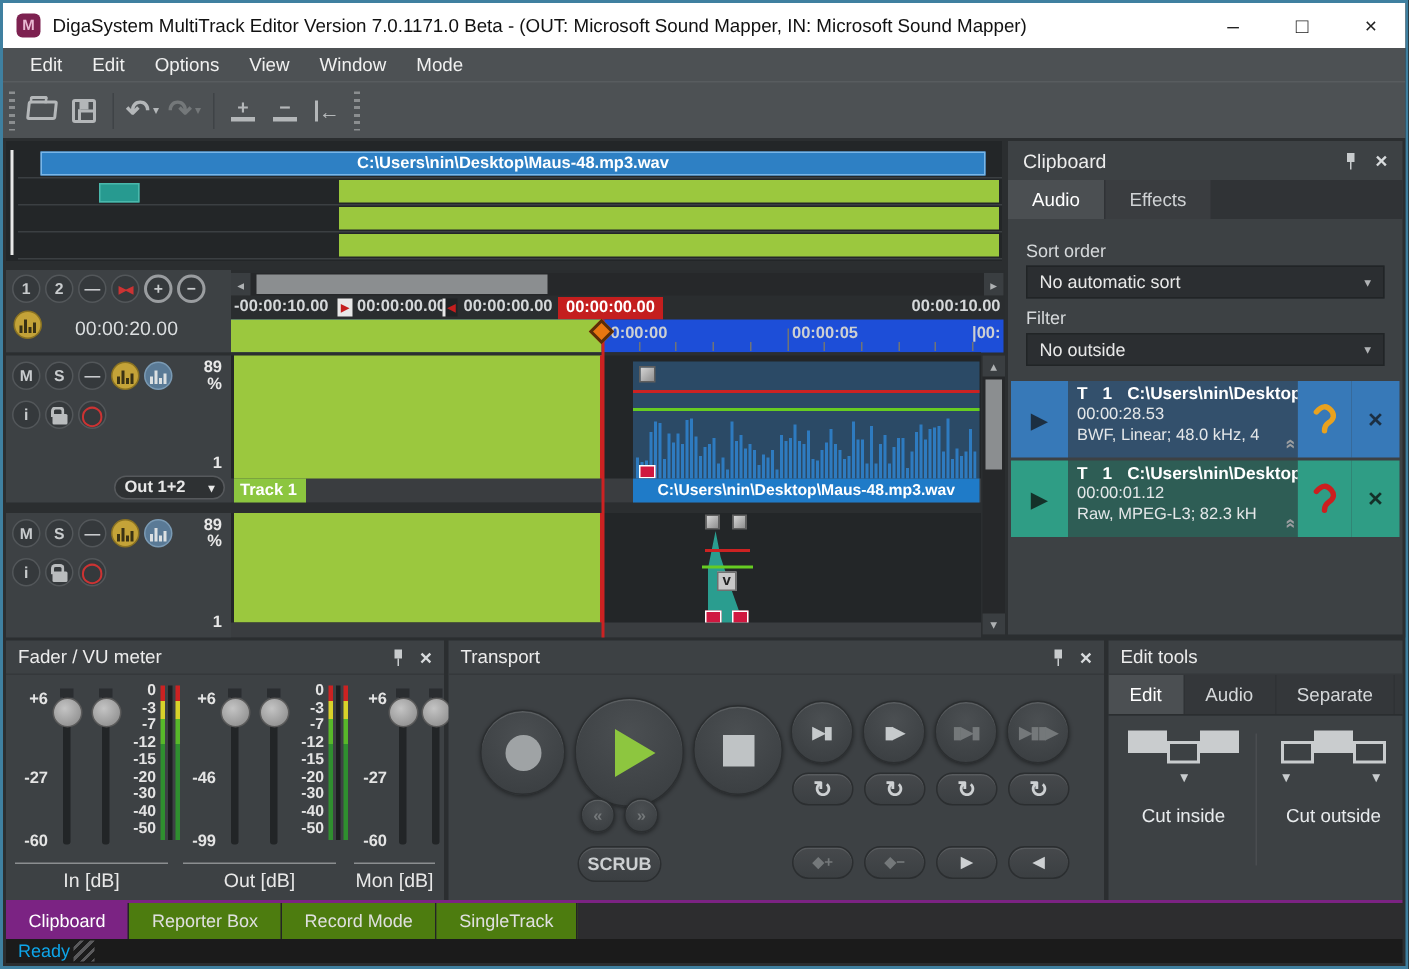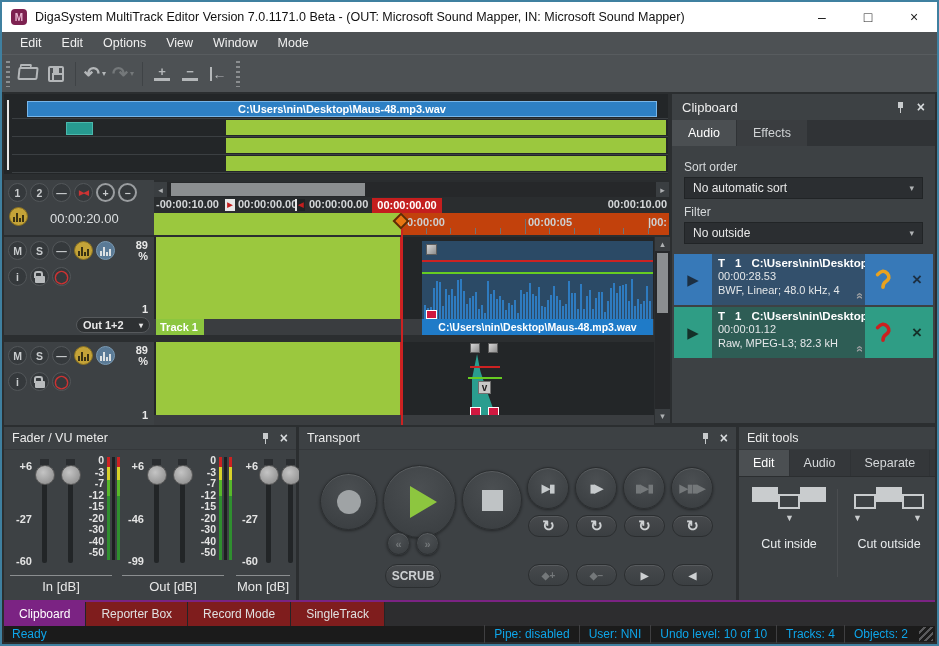--- a/index.html
+++ b/index.html
@@ -74,21 +74,21 @@
 
   .tl{position:absolute;left:150px;top:0;right:0;height:55px;background:#2a2d2f;}
   .hscroll{position:absolute;left:0;top:2px;right:1px;height:15px;background:#26282a;}
   .sbtn{position:absolute;top:0;width:13px;height:15px;background:#3a3e41;color:#aeb1b3;font-size:9px;display:flex;align-items:center;justify-content:center;}
   .hthumb{position:absolute;left:17px;top:1px;width:194px;height:13px;background:#8b8e90;}
   .tl-labels{position:absolute;left:0;right:0;top:18px;height:15px;font-size:11px;font-weight:bold;color:#d4d7d9;}
   .mk{position:absolute;top:1px;width:10px;height:12px;display:flex;align-items:center;justify-content:center;font-size:7px;}
   .mk1{left:71px;background:#e8e8e8;color:#c41e1e;}
   .mk2{left:141px;background:#202325;color:#c41e1e;border-left:2px solid #e8e8e8;}
   .curbox{position:absolute;left:218px;top:0;width:70px;height:15px;background:#c41e1e;color:#fff;text-align:center;line-height:15px;}
-  .ruler{position:absolute;left:0;right:1px;top:33px;height:22px;background:#c2410c;color:#cdd0d2;font-size:11px;font-weight:bold;text-decoration:underline;}
+  .ruler{position:absolute;left:0;right:1px;top:33px;height:22px;background:#1d4ed8;color:#cdd0d2;font-size:11px;font-weight:bold;text-decoration:underline;}
   .ruler-green{position:absolute;left:0;top:0;width:247px;height:22px;background:#9bc83e;}
   .tick{position:absolute;bottom:1px;width:1px;height:6px;background:#70747 6;background:#707476;}
   .tick.major{height:15px;}
   .rl{position:absolute;top:3px;}
 
   .playhead{position:absolute;left:397px;top:119px;bottom:0;width:2px;background:#cc2222;z-index:6;}
   .diamond{position:absolute;left:391px;top:121px;width:12px;height:12px;background:#e87611;border:2px solid #5a2d08;transform:rotate(45deg);z-index:7;}
 
   
   .trk-hdr{position:absolute;left:0;width:150px;background:#3d4144;border-top:2px solid #2b2e30;}
@@ -193,21 +193,21 @@
   .tool .lbl{font-size:12.5px;color:#e8ebed;margin-top:10px;}
   .cuticon{height:40px;display:flex;align-items:flex-start;justify-content:center;position:relative;}
   .cr{width:26px;height:15px;background:#c9ccce;}
   .co{width:22px;height:15px;border:2px solid #c9ccce;background:transparent;}
   .lowr{margin-top:7px;}
   .dn{color:#c9ccce;font-size:9px;position:absolute;top:26px;}
 
   
   .purpleline{position:absolute;top:598px;left:2px;right:2px;height:2px;background:#7b2383;}
   .tabbar{position:absolute;top:600px;left:2px;right:2px;height:24px;background:#2d2d2f;display:flex;}
-  .tabbar .btab{padding:0 15px;line-height:24px;font-size:12px;color:#e0e0e0;border-right:1px solid #242426;background:#7f1d1d;}
+  .tabbar .btab{padding:0 15px;line-height:24px;font-size:12px;color:#e0e0e0;border-right:1px solid #242426;background:#4d7c0f;}
   .tabbar .btab.active{background:#7b2383;color:#fff;}
   .statusbar{position:absolute;top:624px;left:2px;right:2px;bottom:2px;background:#1b1b1b;color:#0ea5e9;font-size:12px;display:flex;align-items:center;}
   .st-ready{padding-left:8px;}
   .st-right{margin-left:auto;display:flex;height:100%;align-items:center;}
   .st-right .status-field{padding:0 9px;border-left:1px solid #3f3f41;line-height:18px;}
   .gripbr{width:14px;height:14px;margin:0 2px;background:repeating-linear-gradient(135deg,transparent 0 3px,#5a5a5c 3px 5px);}
 </style>
 </head>
 <body>
 
@@ -816,23 +816,16 @@
 
   <div class="purpleline"></div>
   <div class="tabbar">
       <div class="btab active">Clipboard</div>
       <div class="btab">Reporter Box</div>
       <div class="btab">Record Mode</div>
       <div class="btab">SingleTrack</div>
     </div>
   <div class="statusbar">
     <span class="st-ready">Ready</span>
-    <span class="st-right">
-        <div class="status-field">Pipe: disabled</div>
-        <div class="status-field">User: NNI</div>
-        <div class="status-field">Undo level: 10 of 10</div>
-        <div class="status-field">Tracks: 4</div>
-        <div class="status-field">Objects: 2</div>
-      </span>
     <span class="gripbr"></span>
   </div>
 
 </div>
 
 </body></html>

